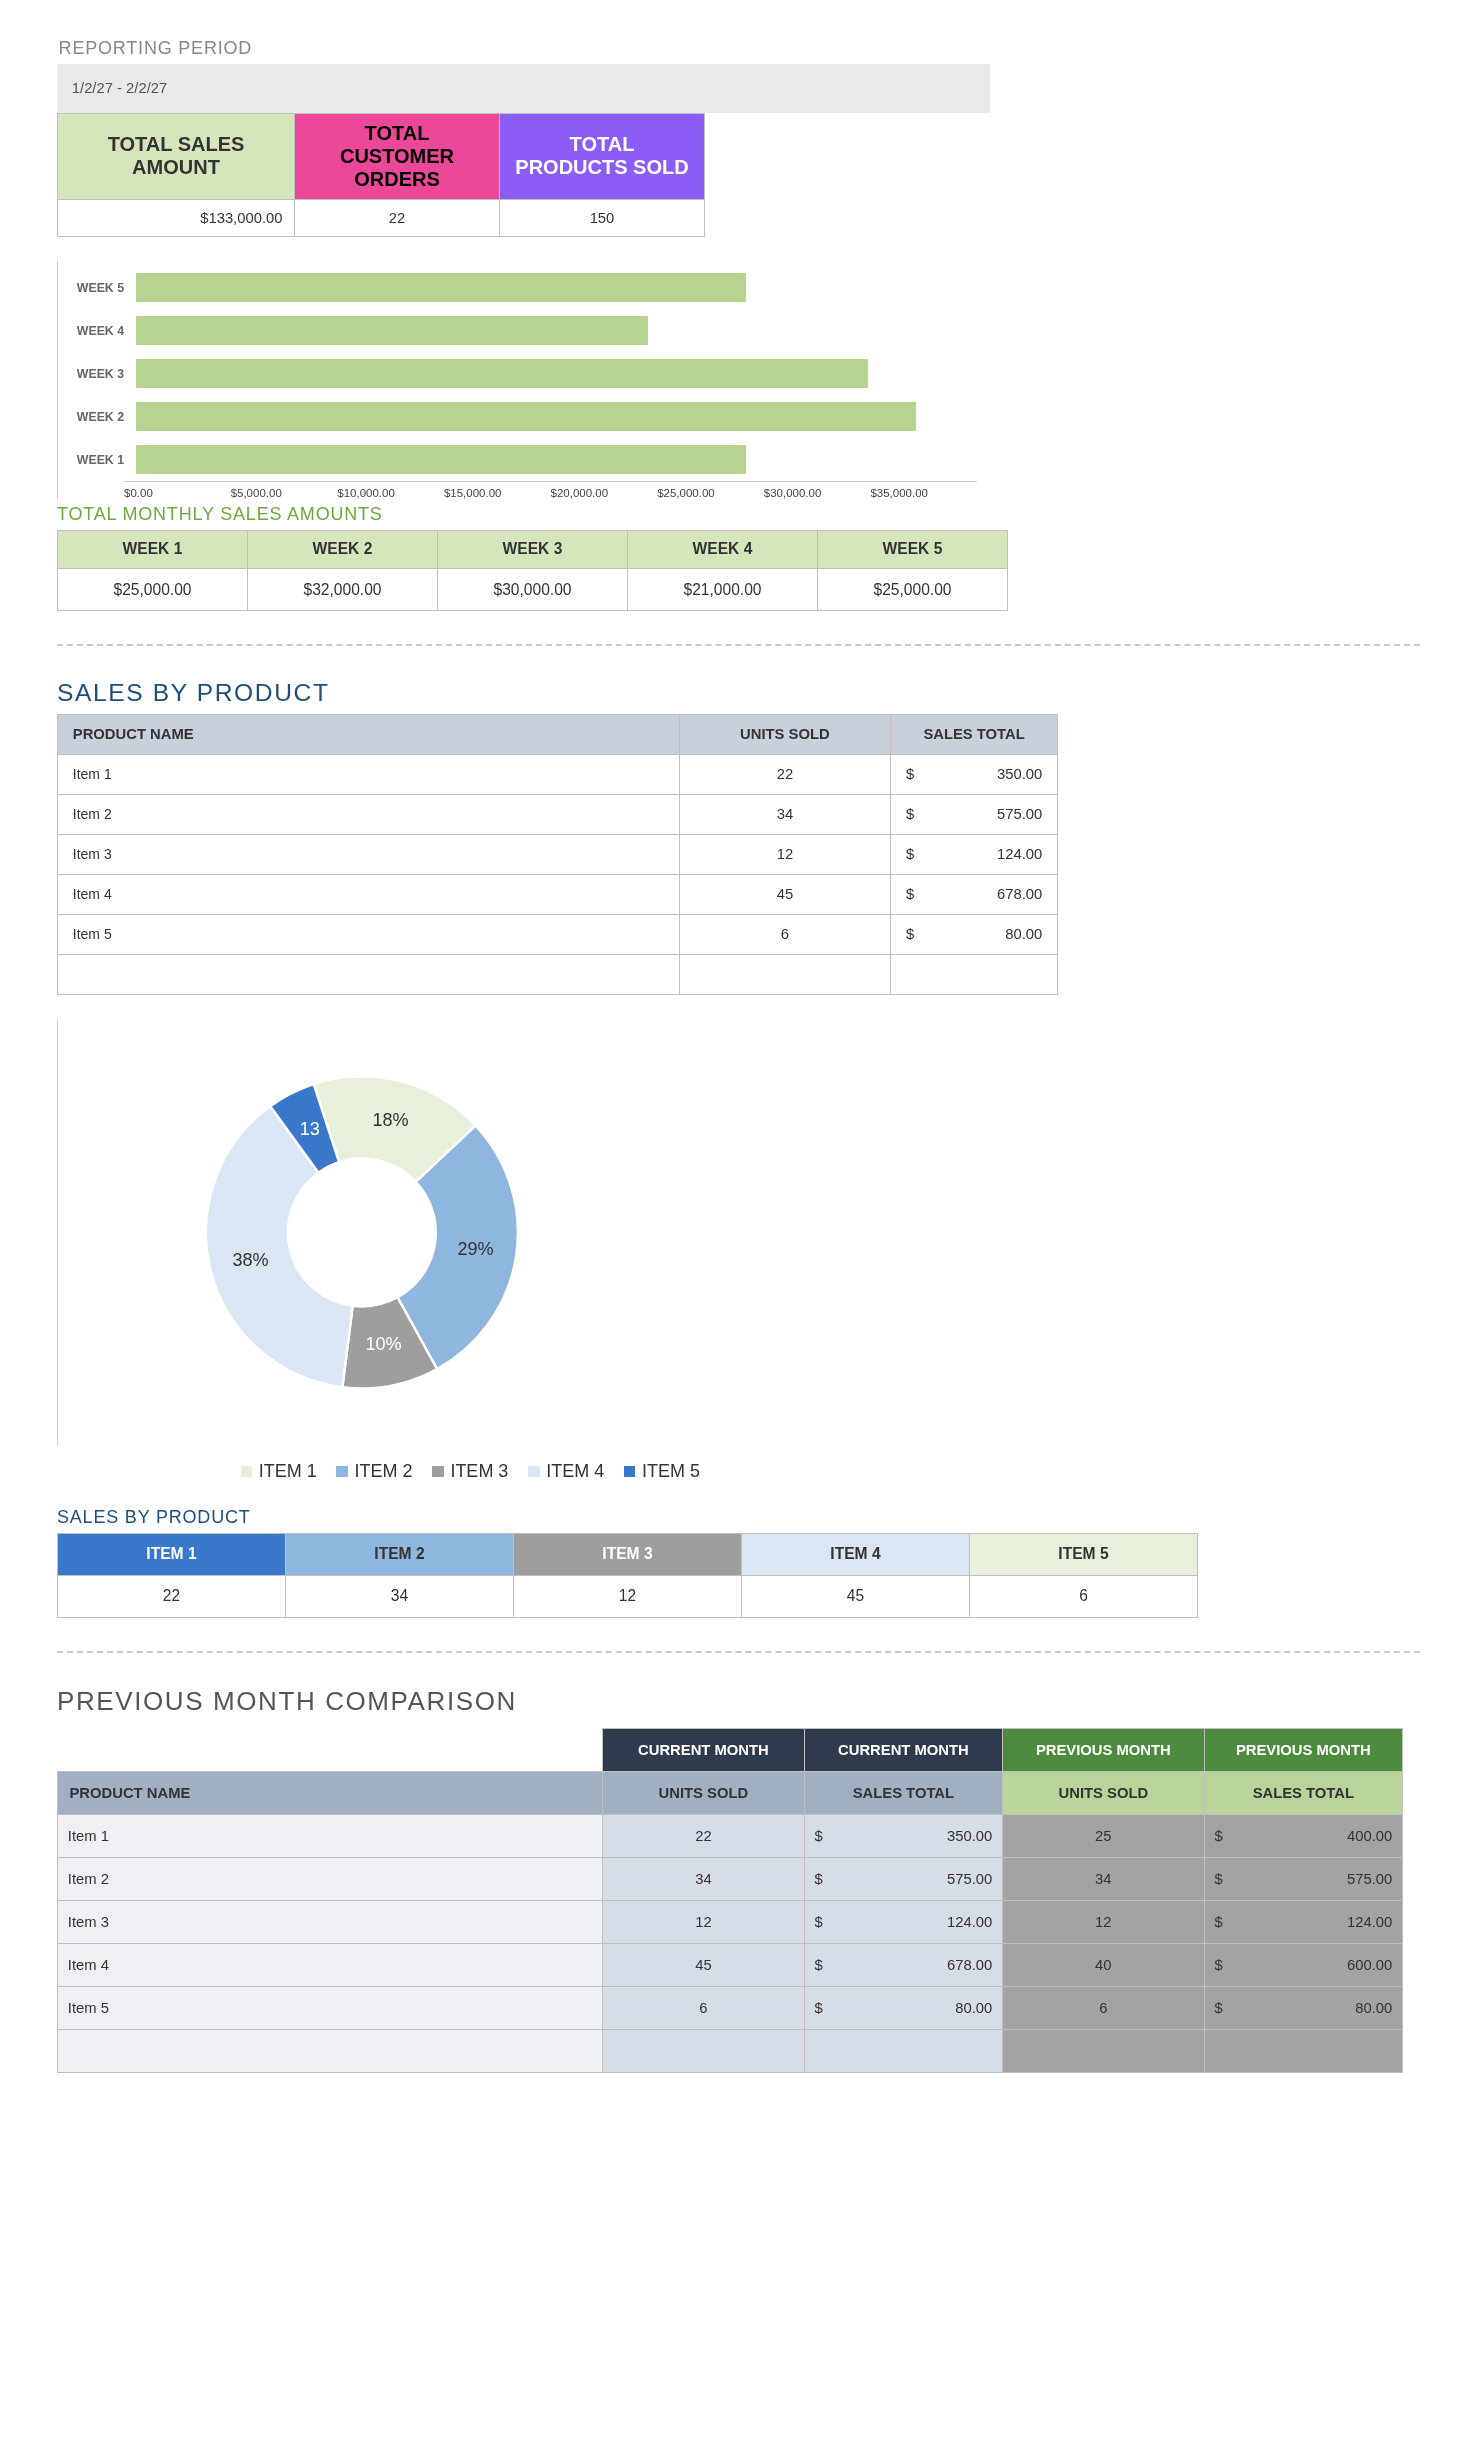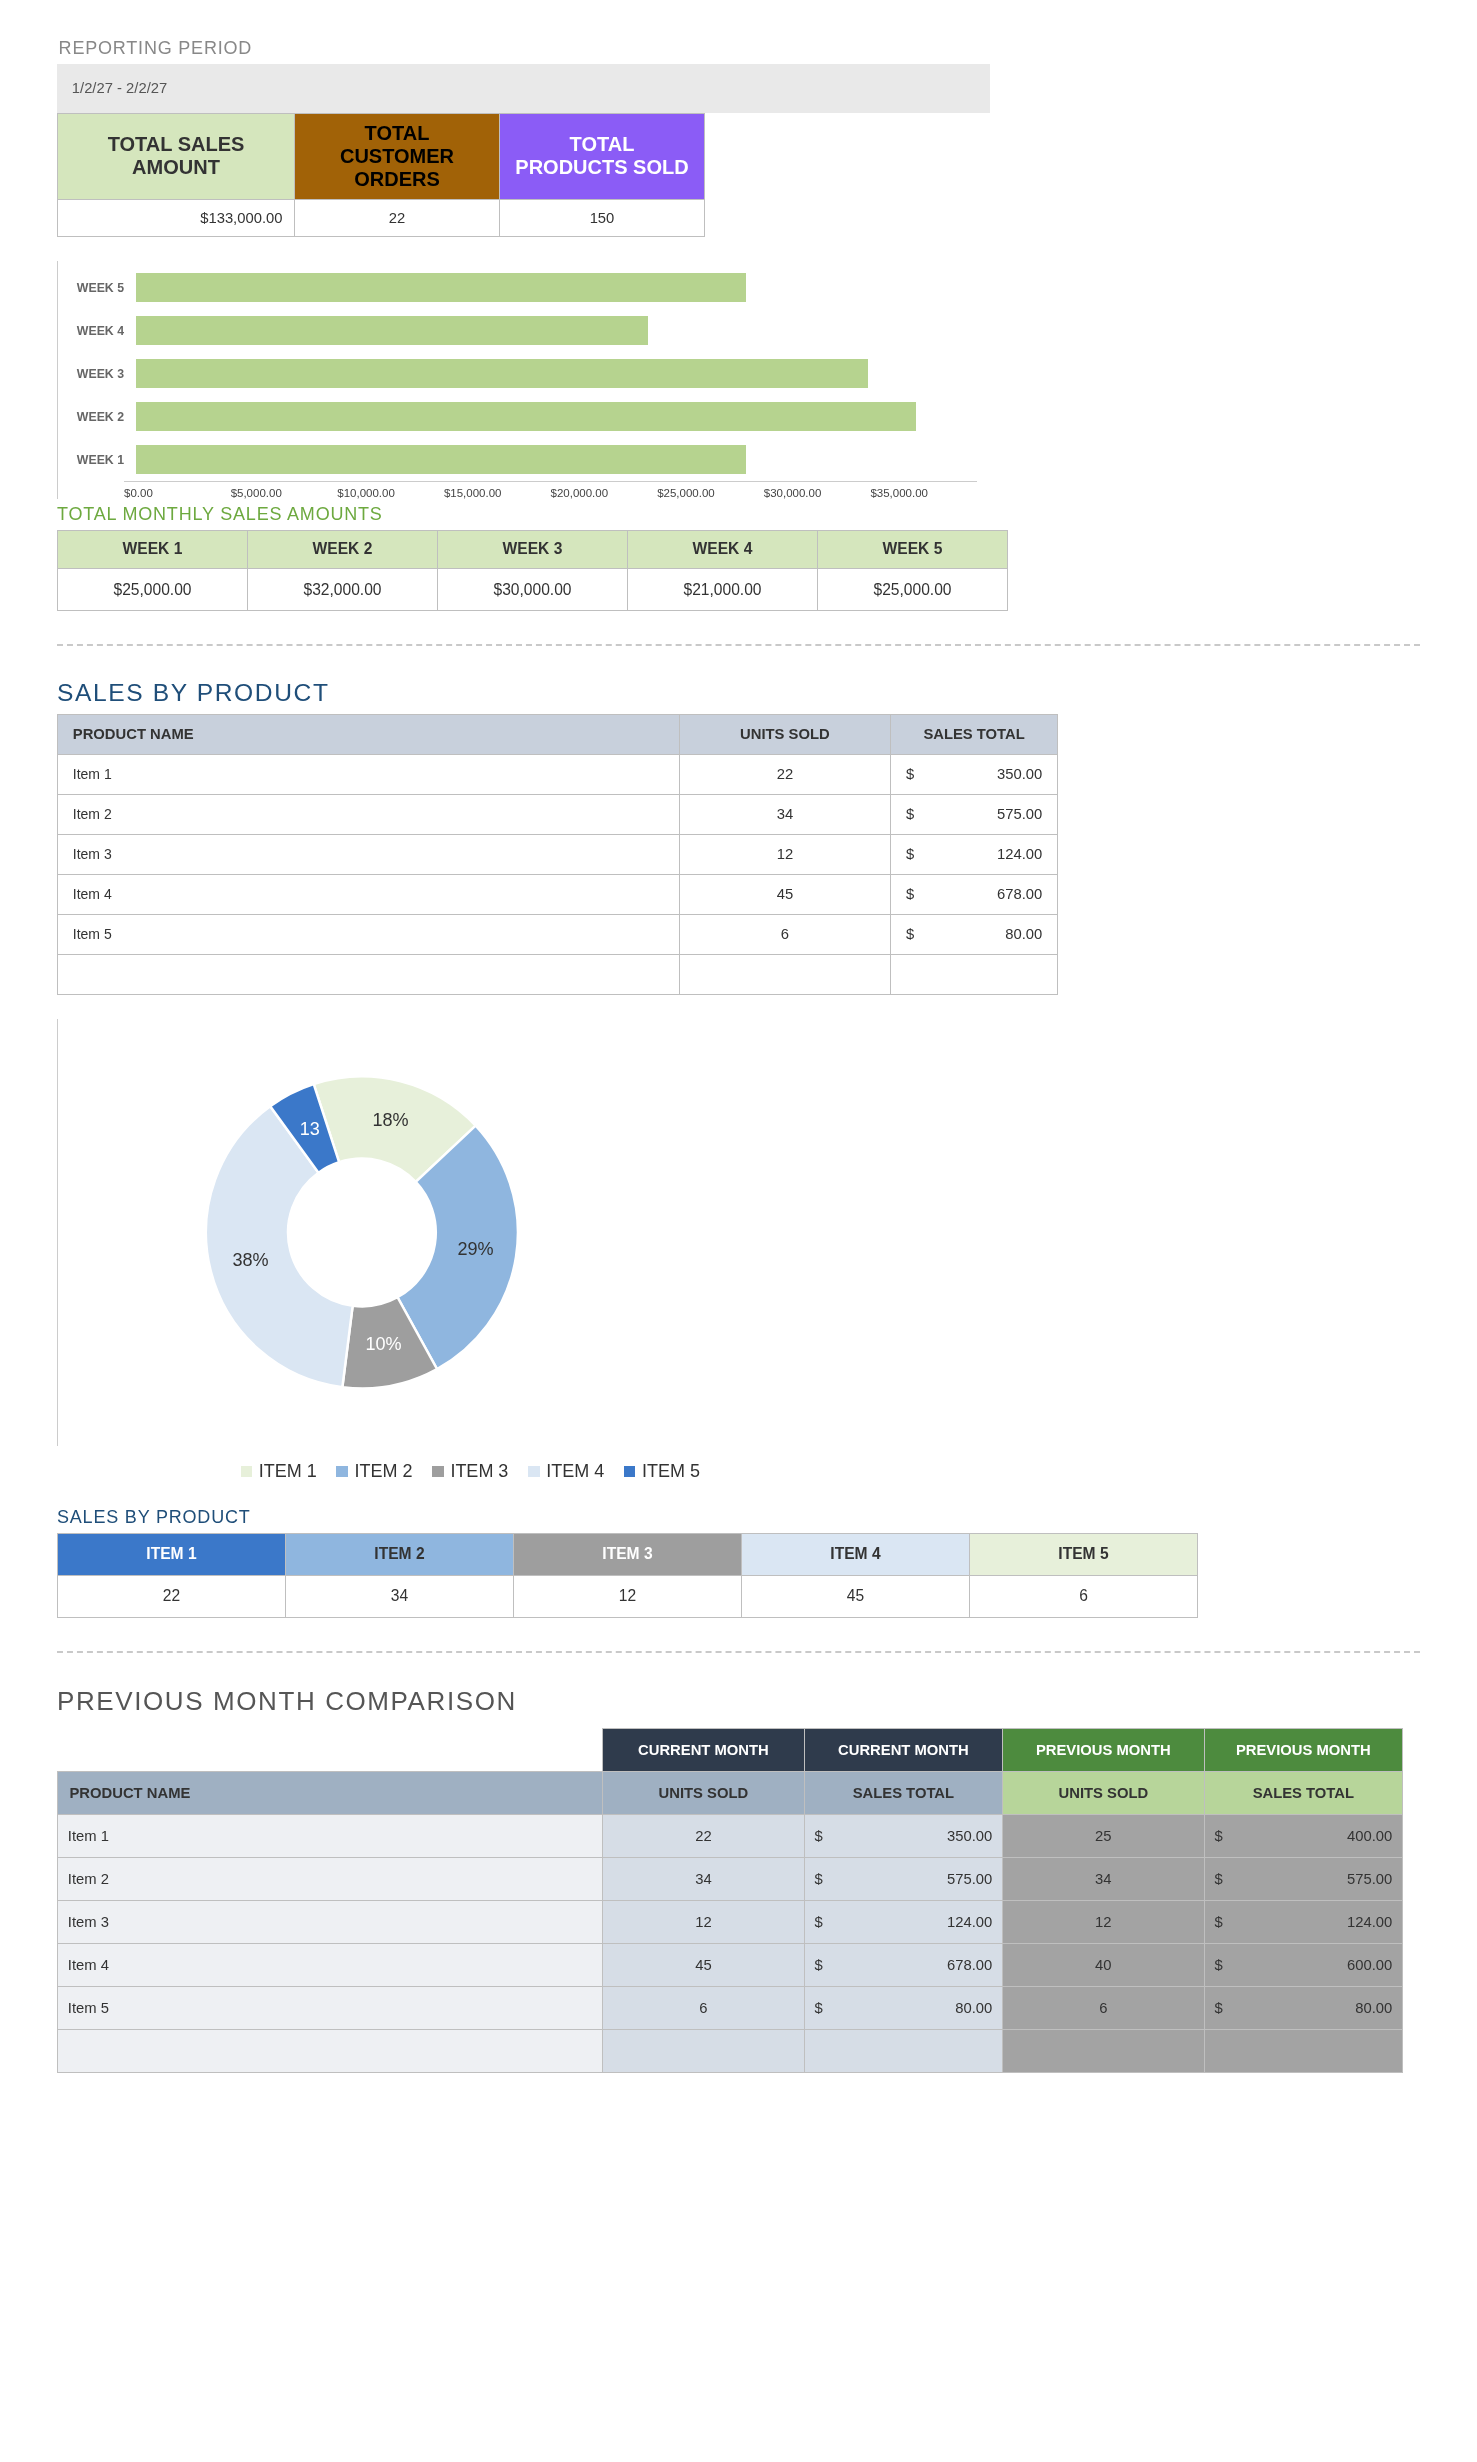--- a/index.html
+++ b/index.html
@@ -11,21 +11,21 @@
   h2.green{font-size:24.6px;letter-spacing:1.6px;font-weight:400;color:#6da93f;margin:23px 0 6.6px 0;}
   h2.blue{font-size:24.6px;letter-spacing:1.6px;font-weight:400;color:#1f4e79;margin:23px 0 6.6px 0;}
   h2.gray{font-size:26px;letter-spacing:1.6px;font-weight:300;color:#555;margin:23px 0 11.5px 0;}
   .sub-green{font-size:18px;letter-spacing:0.8px;color:#6da93f;margin:4.9px 0 4.9px 0;}
   .sub-blue{font-size:18px;letter-spacing:0.8px;color:#1f4e79;margin:4.9px 0 4.9px 0;}
   table{border-collapse:collapse;}
   td,th{border:0.8px solid #bfbfbf;font-size:14.8px;}
   
   .tbl-summary th{padding:8.2px 11.5px;font-weight:700;font-size:20px;}
   .tbl-summary td{padding:9.8px 11.5px;text-align:center;}
-  .g1{background:#d5e6bd;} .g2{background:#a16207;color:#000;} .g3{background:#8b5cf6;color:#fff;}
+  .g1{background:#d5e6bd;} .g2{background:#ec4899;color:#000;} .g3{background:#8b5cf6;color:#fff;}
   
   .barchart{margin-top:24.6px;border-left:1.6px solid #ccc;padding:4.9px 0 0 0;width:919px;}
   .brow{display:flex;align-items:center;height:43px;}
   .brow .bl{width:66px;text-align:right;padding-right:11.5px;font-size:12.3px;font-weight:700;color:#666;}
   .brow .bar{height:29.5px;background:#b6d38f;}
   .xaxis{display:flex;margin-left:66px;border-top:0.8px solid #ccc;font-size:11.5px;color:#444;}
   .xaxis div{flex:1;text-align:left;padding-top:4.9px;}
   
   .tbl-week th{background:#d5e6bd;font-weight:700;padding:9.8px 0;width:189px;font-size:15.6px;}
   .tbl-week td{text-align:center;padding:11.5px 0;font-size:15.6px;}

